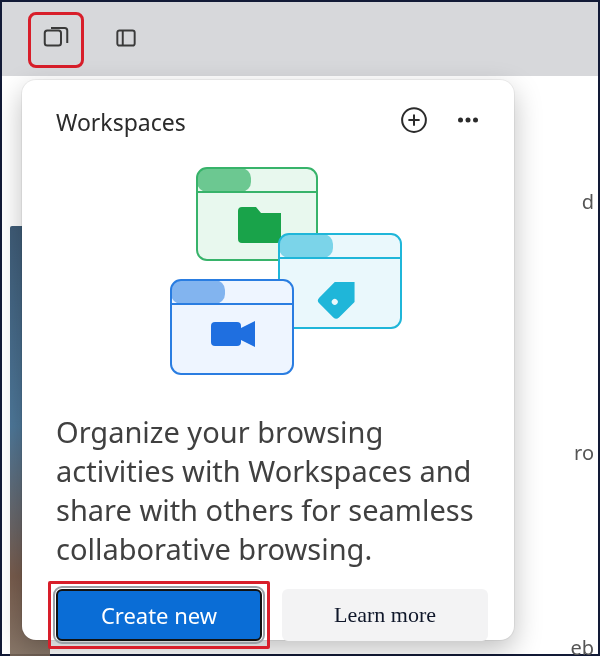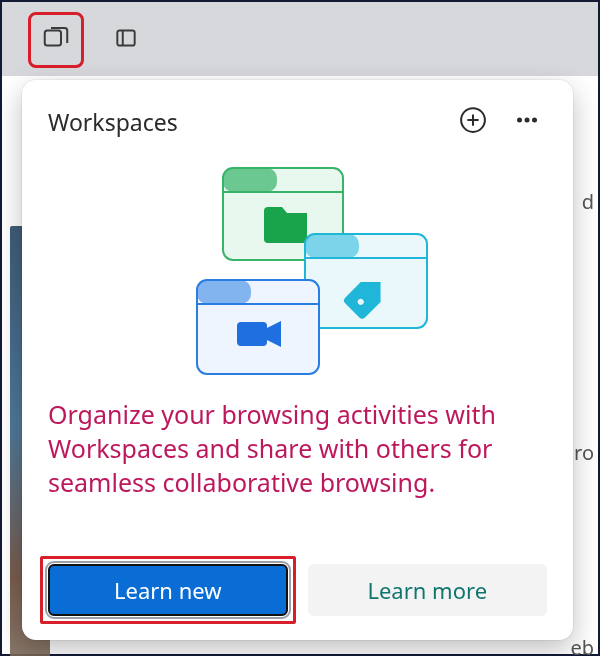--- a/index.html
+++ b/index.html
@@ -108,27 +108,27 @@
     padding: 4px 6px;
   }
   
   .tab-favicon svg { display:block; }
 
   
   .popover {
     position: absolute;
     left: 22px;
     top: 80px;
-    width: 551px;
+    width: 492px;
     height: 560px;
     background: #fff;
     border-radius: 14px;
     box-shadow: 0 10px 28px rgba(0,0,0,0.25), 0 0 0 1px rgba(0,0,0,0.05);
     box-sizing: border-box;
-    padding: 22px 26px 24px 26px;
+    padding: 22px 26px 24px 34px;
     display: flex;
     flex-direction: column;
   }
   .popover-header {
     display: flex;
     align-items: center;
     gap: 14px;
   }
   .popover-title {
     flex: 1;
@@ -144,24 +144,24 @@
     border-radius: 6px;
     cursor: pointer;
   }
   .illustration-wrap {
     flex: 0 0 auto;
     display: flex;
     justify-content: center;
     margin-top: 10px;
   }
   .popover-text {
-    margin-top: 18px;
-    font-size: 25px;
+    margin-top: 32px;
+    font-size: 29px;
     line-height: 1.35;
-    color: #be185d;
+    color: #404040;
   }
   .popover-buttons {
     margin-top: auto;
     display: flex;
     gap: 20px;
     align-items: stretch;
     padding-top: 20px;
   }
   .btn {
     flex: 1;
@@ -188,21 +188,22 @@
   .btn-primary {
     background: #0a6dd6;
     color: #fff;
     border: 2px solid #111;
     outline: 2px solid #9aa0a6;
     outline-offset: 1px;
     width: 100%;
   }
   .btn-secondary {
     background: #f3f3f4;
-    color: #0f766e;
+    color: #0f172a;
+    font-family: Liberation Serif, serif;
   }
 </style>
 </head>
 <body>
 
 <div class="stage">
 
   <div class="window-frame"></div>
   <div class="titlebar"></div>
   <div class="page-bg">
@@ -287,21 +288,21 @@
           </g>
         </g>
       </svg>
     </div>
 
     <div class="popover-text">Organize your browsing activities with Workspaces and share with others for seamless collaborative browsing.</div>
 
     <div class="popover-buttons">
       <div class="btn-primary-wrap">
         <div class="btn btn-primary">
-          <span>Learn new</span>
+          <span>Create new</span>
         </div>
         <div class="highlight-box"></div>
       </div>
       <div class="btn btn-secondary">
         <span>Learn more</span>
       </div>
     </div>
   </div>
 
 </div>

